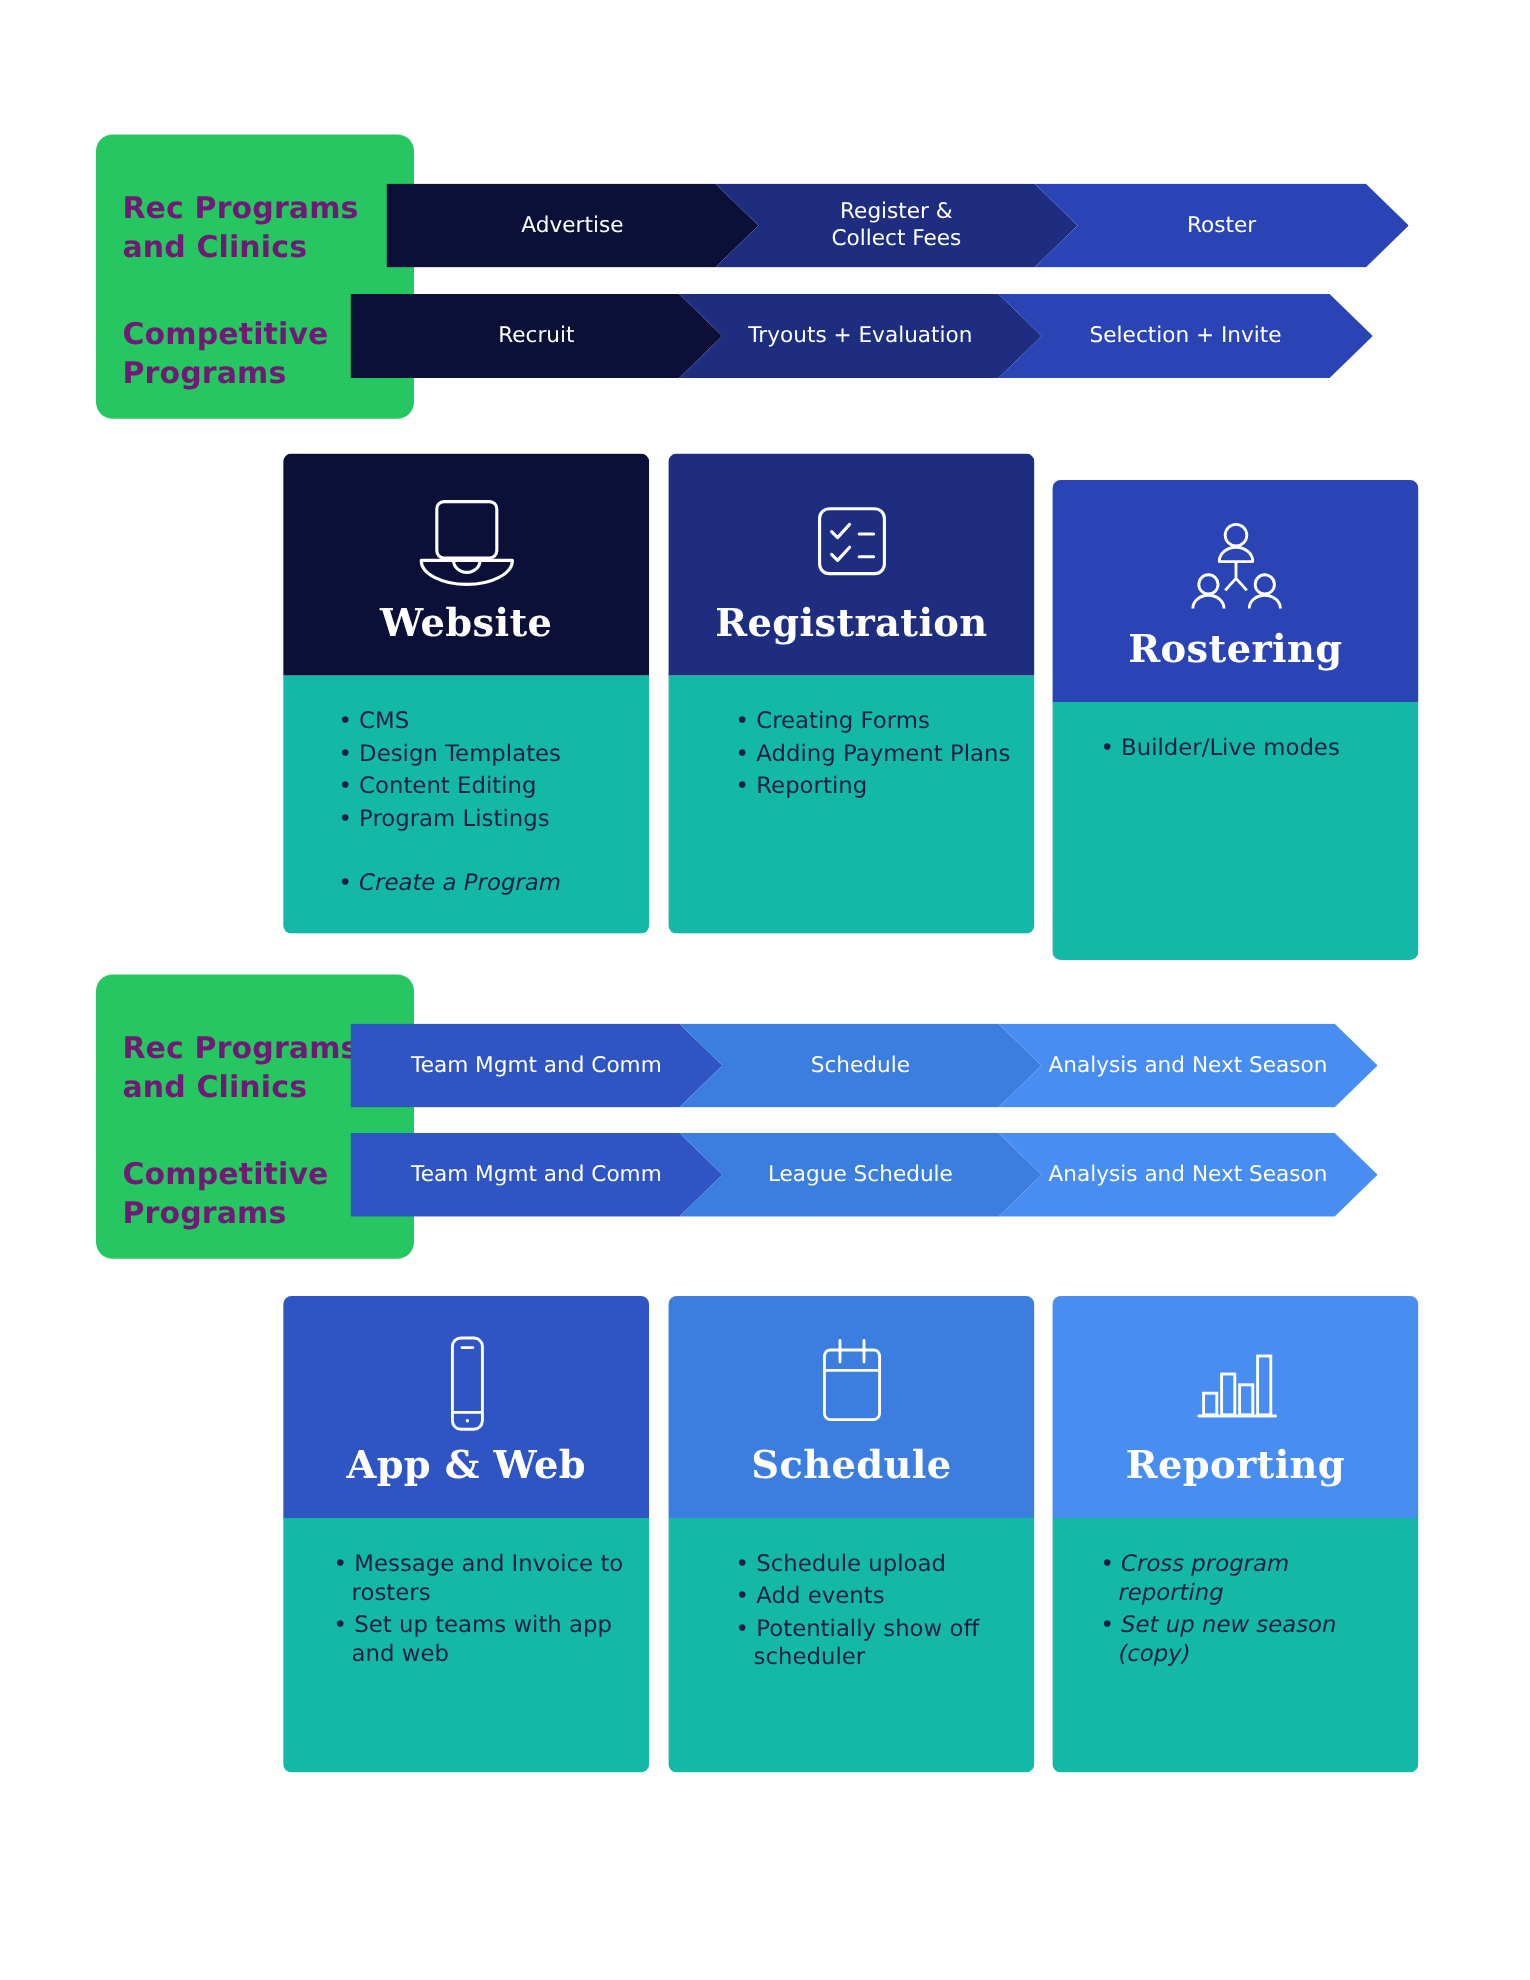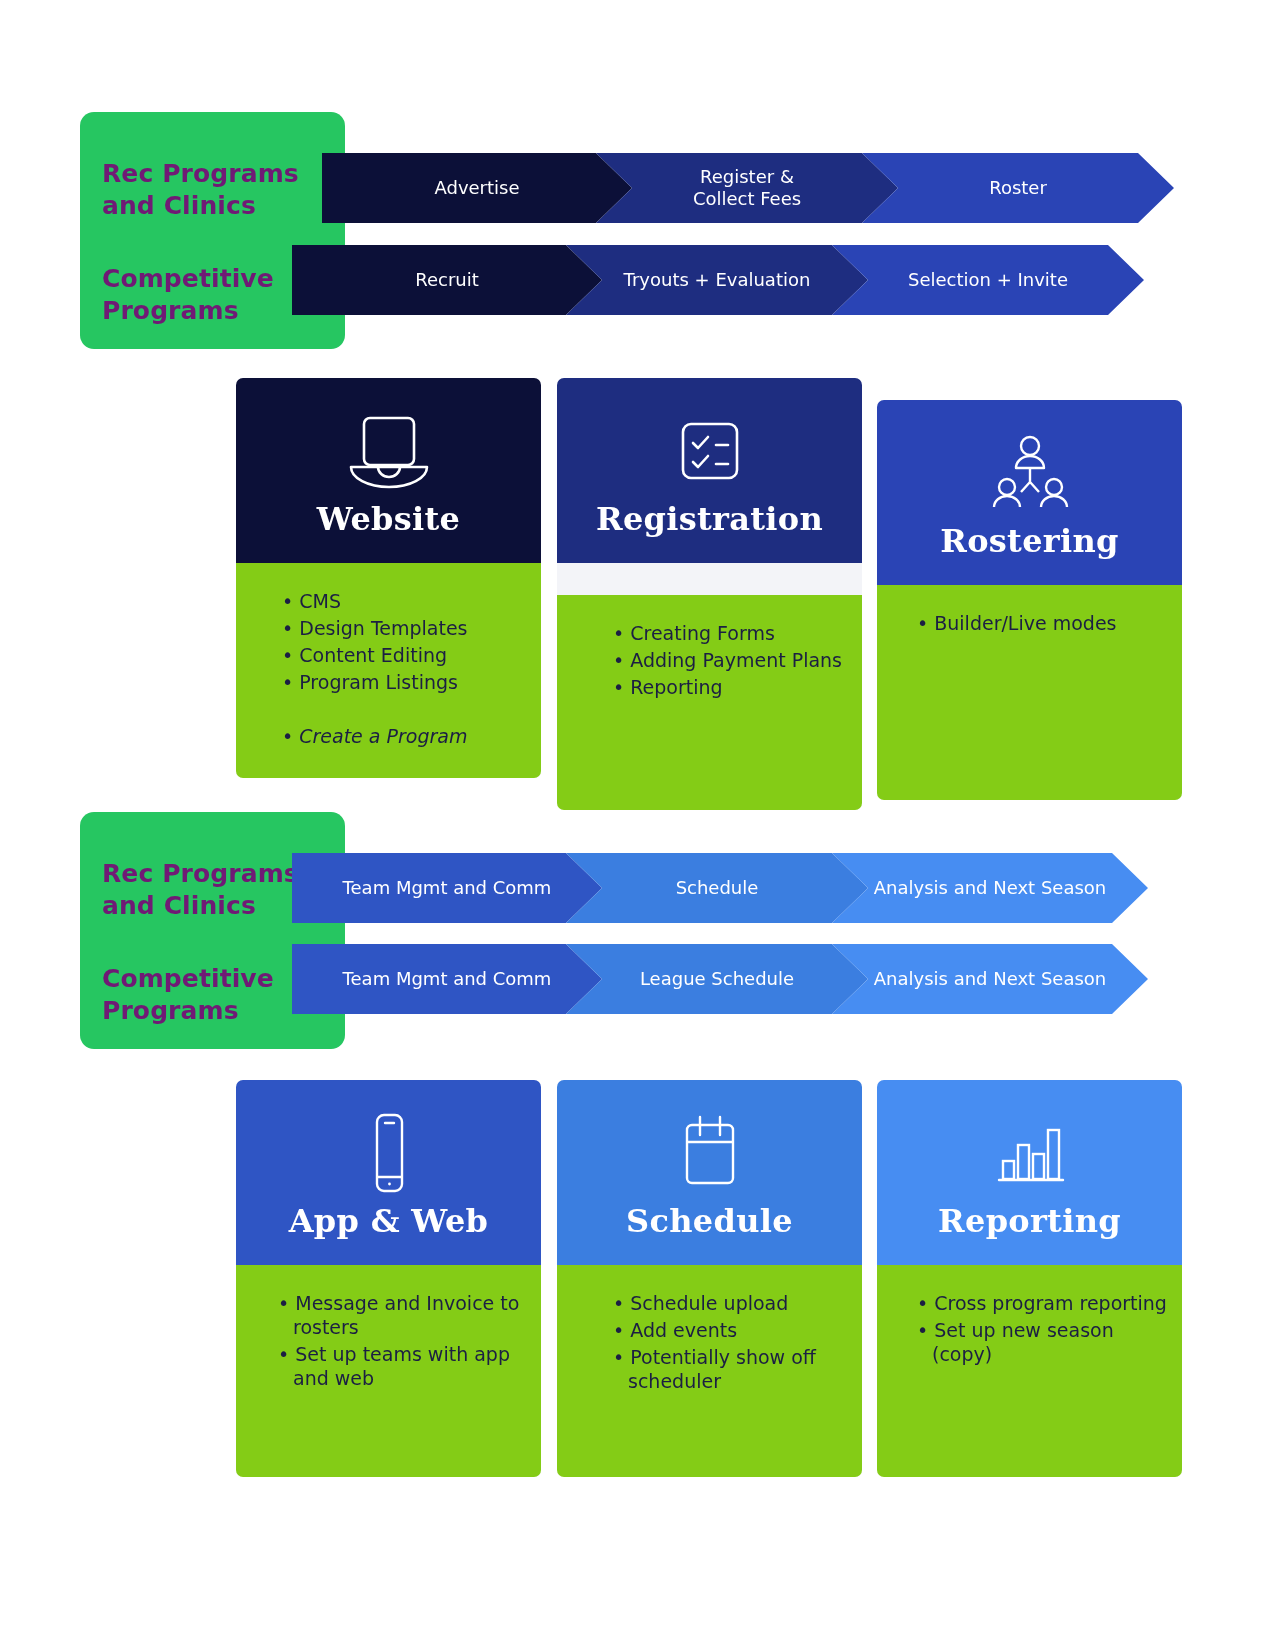--- a/index.html
+++ b/index.html
@@ -45,21 +45,21 @@
   .card-head{
     height:185px;display:flex;flex-direction:column;align-items:center;
     justify-content:flex-start;padding-top:30px;box-sizing:border-box;
   }
   .card-icon{height:86px;display:flex;align-items:center;justify-content:center;}
   .card-title{
     color:#ffffff;font-family:"DejaVu Serif", serif;font-weight:bold;
     font-size:32px;letter-spacing:.3px;margin-top:6px;
   }
   .card-body{
-    background:#84cc16;padding:26px 20px 30px 46px;box-sizing:border-box;
+    background:#14b8a6;padding:26px 20px 30px 46px;box-sizing:border-box;
   }
   .card-body ul{margin:0;padding:0;list-style:none;}
   .card-body li{
     color:#1b1f43;font-size:19px;line-height:1.27;margin-bottom:3px;
     padding-left:15px;text-indent:-15px;
   }
   .card-body li:before{content:"\2022\00a0";}
   .card-body li.gap{margin-top:29px;}
   .card-body li.ital{font-style:italic;}
 </style>
@@ -128,21 +128,21 @@
         <svg width="78" height="78" viewBox="0 0 78 78" fill="none" stroke="#ffffff" stroke-width="2.6">
           <rect x="12" y="12" width="54" height="54" rx="8"></rect>
           <path d="M22 31 l5 5 l10 -11" stroke-linecap="round" stroke-linejoin="round"></path>
           <path d="M22 50 l5 5 l10 -11" stroke-linecap="round" stroke-linejoin="round"></path>
           <path d="M45 33 h12" stroke-linecap="round"></path>
           <path d="M45 52 h12" stroke-linecap="round"></path>
         </svg>
       </div>
       <div class="card-title">Registration</div>
     </div>
-    <div class="card-body" style="height:215px;padding-left:56px;margin-top:32px;">
+    <div class="card-body" style="height:215px;padding-left:56px;">
       <ul>
         <li>Creating Forms</li>
         <li>Adding Payment Plans</li>
         <li>Reporting</li>
       </ul>
     </div>
   </div>
 
   <div class="card" style="left:877px;top:400px;">
     <div class="card-head" style="background:#2a44b5;">
@@ -243,21 +243,21 @@
         <svg width="86" height="80" viewBox="0 0 86 80" fill="none" stroke="#ffffff" stroke-width="2.4">
           <rect x="16" y="48" width="11" height="18"></rect>
           <rect x="31" y="32" width="11" height="34"></rect>
           <rect x="46" y="41" width="11" height="25"></rect>
           <rect x="61" y="17" width="11" height="49"></rect>
           <path d="M12 67 h64" stroke-linecap="round"></path>
         </svg>
       </div>
       <div class="card-title">Reporting</div>
     </div>
-    <div class="card-body" style="height:212px;padding-left:40px;padding-right:14px;">
+    <div class="card-body" style="height:212px;padding-left:40px;padding-right:14px;font-style:italic;">
       <ul>
         <li>Cross program reporting</li>
         <li>Set up new season (copy)</li>
       </ul>
     </div>
   </div>
 
 </div>
 
 </body></html>

